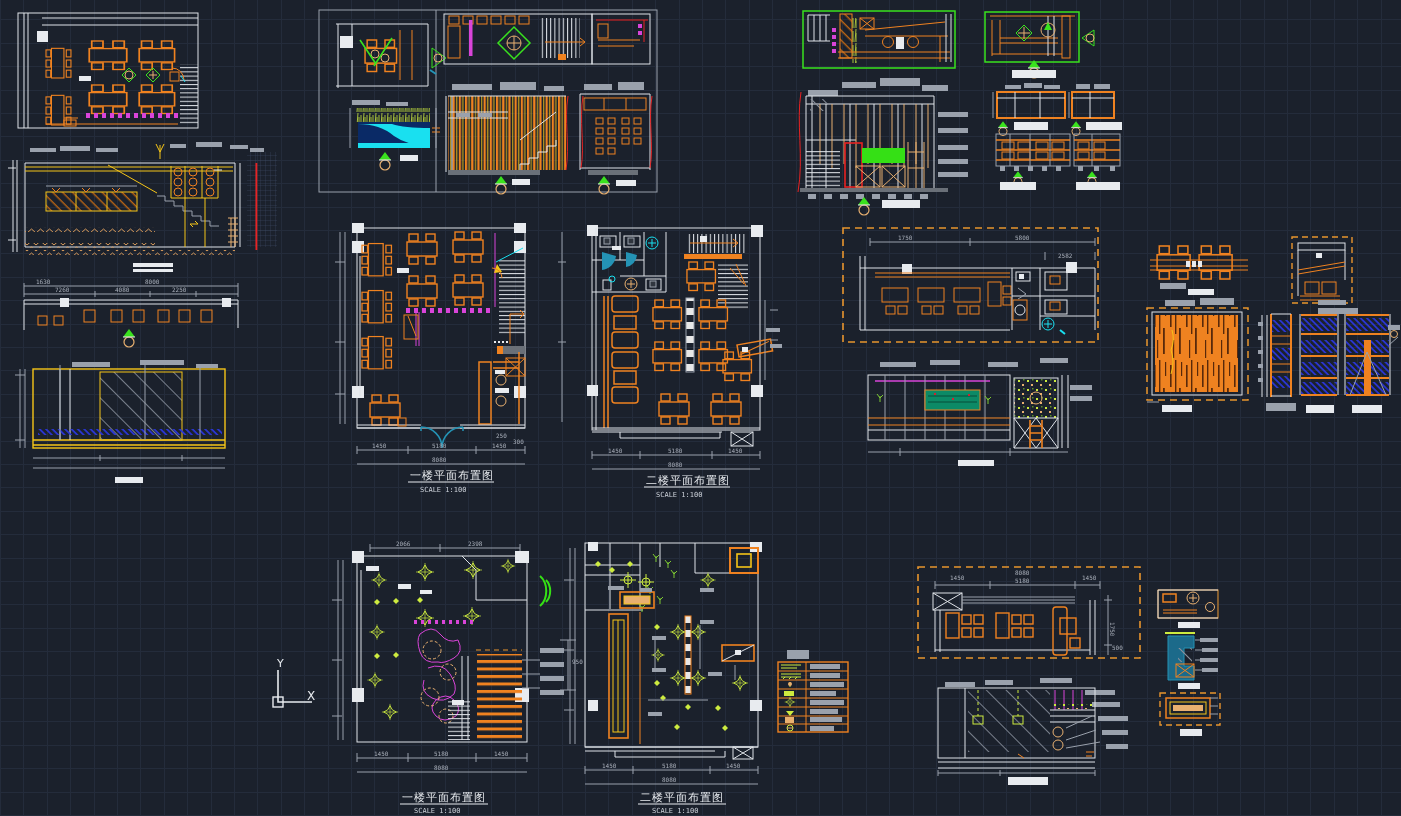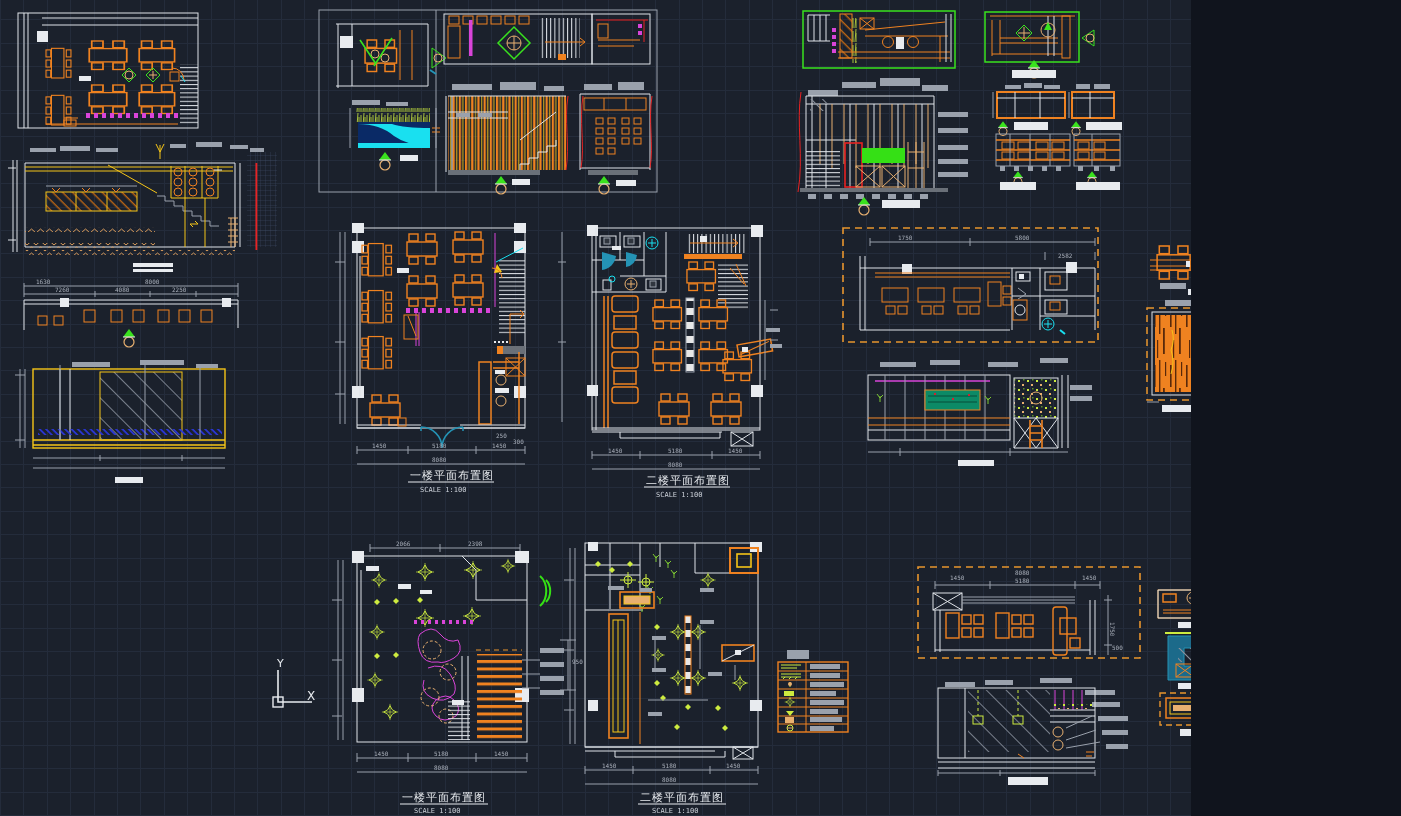--- a/index.html
+++ b/index.html
@@ -1,17 +1,17 @@
 <!DOCTYPE html>
 <html><head>
 <meta charset="utf-8">
 <style>
   html,body{margin:0;padding:0;background:#10141d;}
   .canvas{
-    position:relative;width:1191px;height:816px;overflow:hidden;
+    position:relative;width:1401px;height:816px;overflow:hidden;
     background-color:#1b212c;
     background-image:
       repeating-linear-gradient(0deg,#242c3b 0,#242c3b 1px,transparent 1px,transparent 23.4px),
       repeating-linear-gradient(90deg,#242c3b 0,#242c3b 1px,transparent 1px,transparent 23.4px);
     font-family:"DejaVu Sans",sans-serif;
   }
   svg{position:absolute;left:0;top:0;}
   .cjk{fill:#e8ebef;font-size:11px;letter-spacing:1px;}
   .sc{fill:#cdd2da;font-size:7px;font-family:"DejaVu Sans Mono",monospace;}
   .dim{fill:#aab0bb;font-size:6px;font-family:"DejaVu Sans Mono",monospace;}

